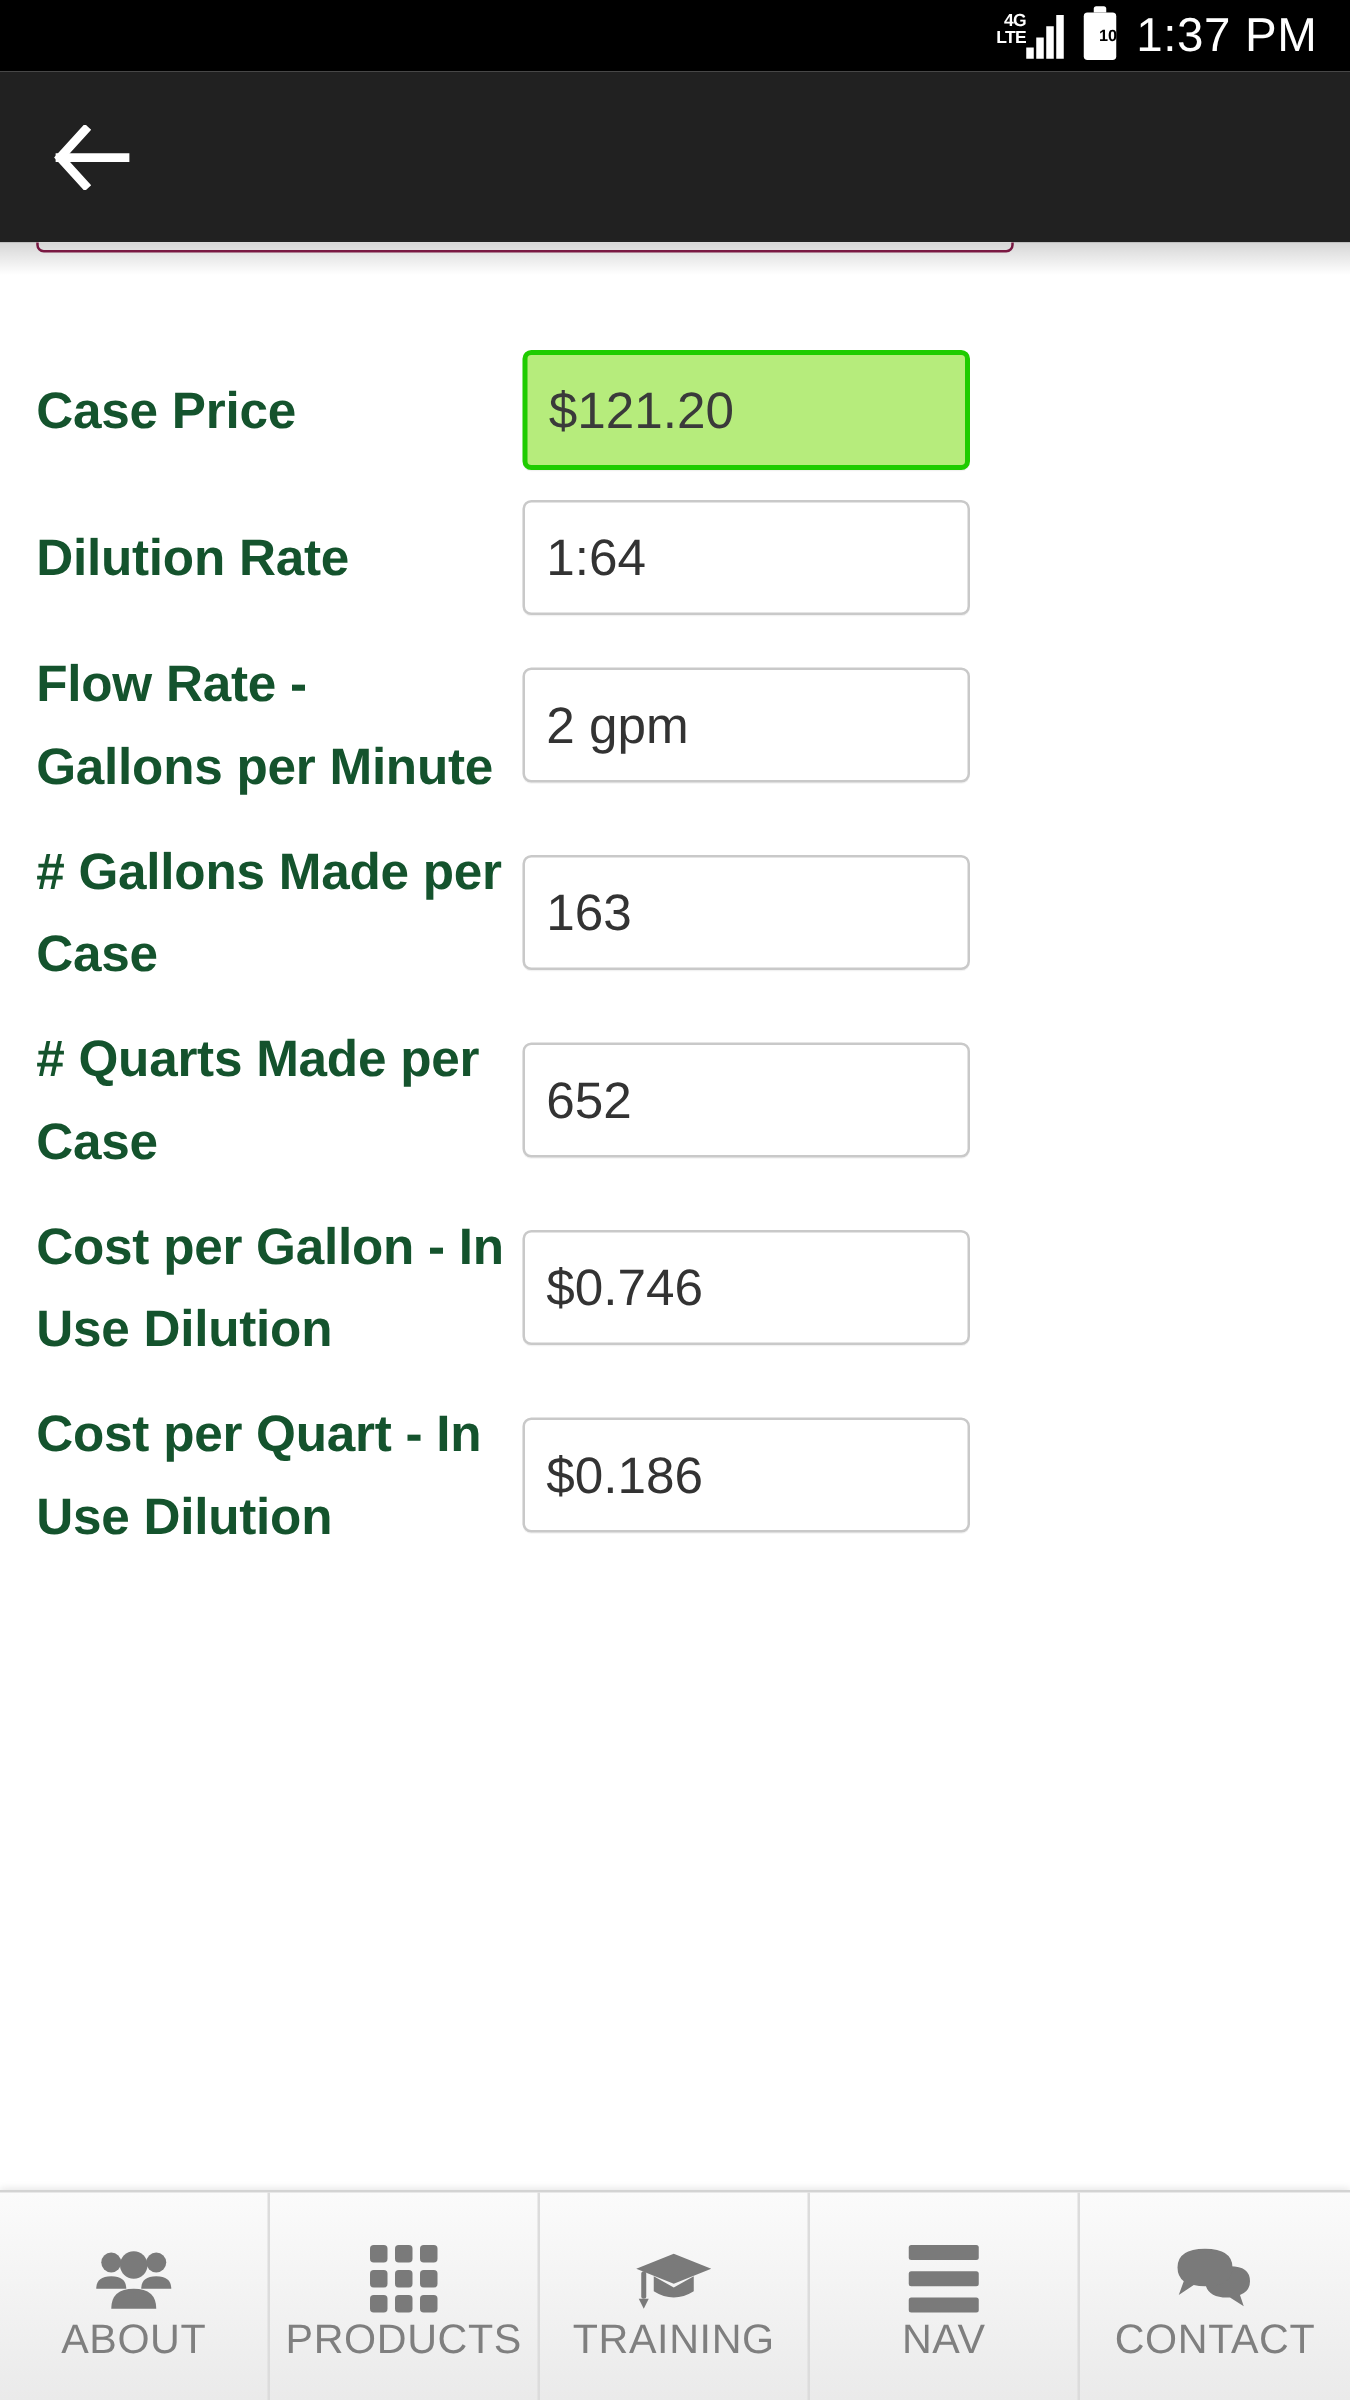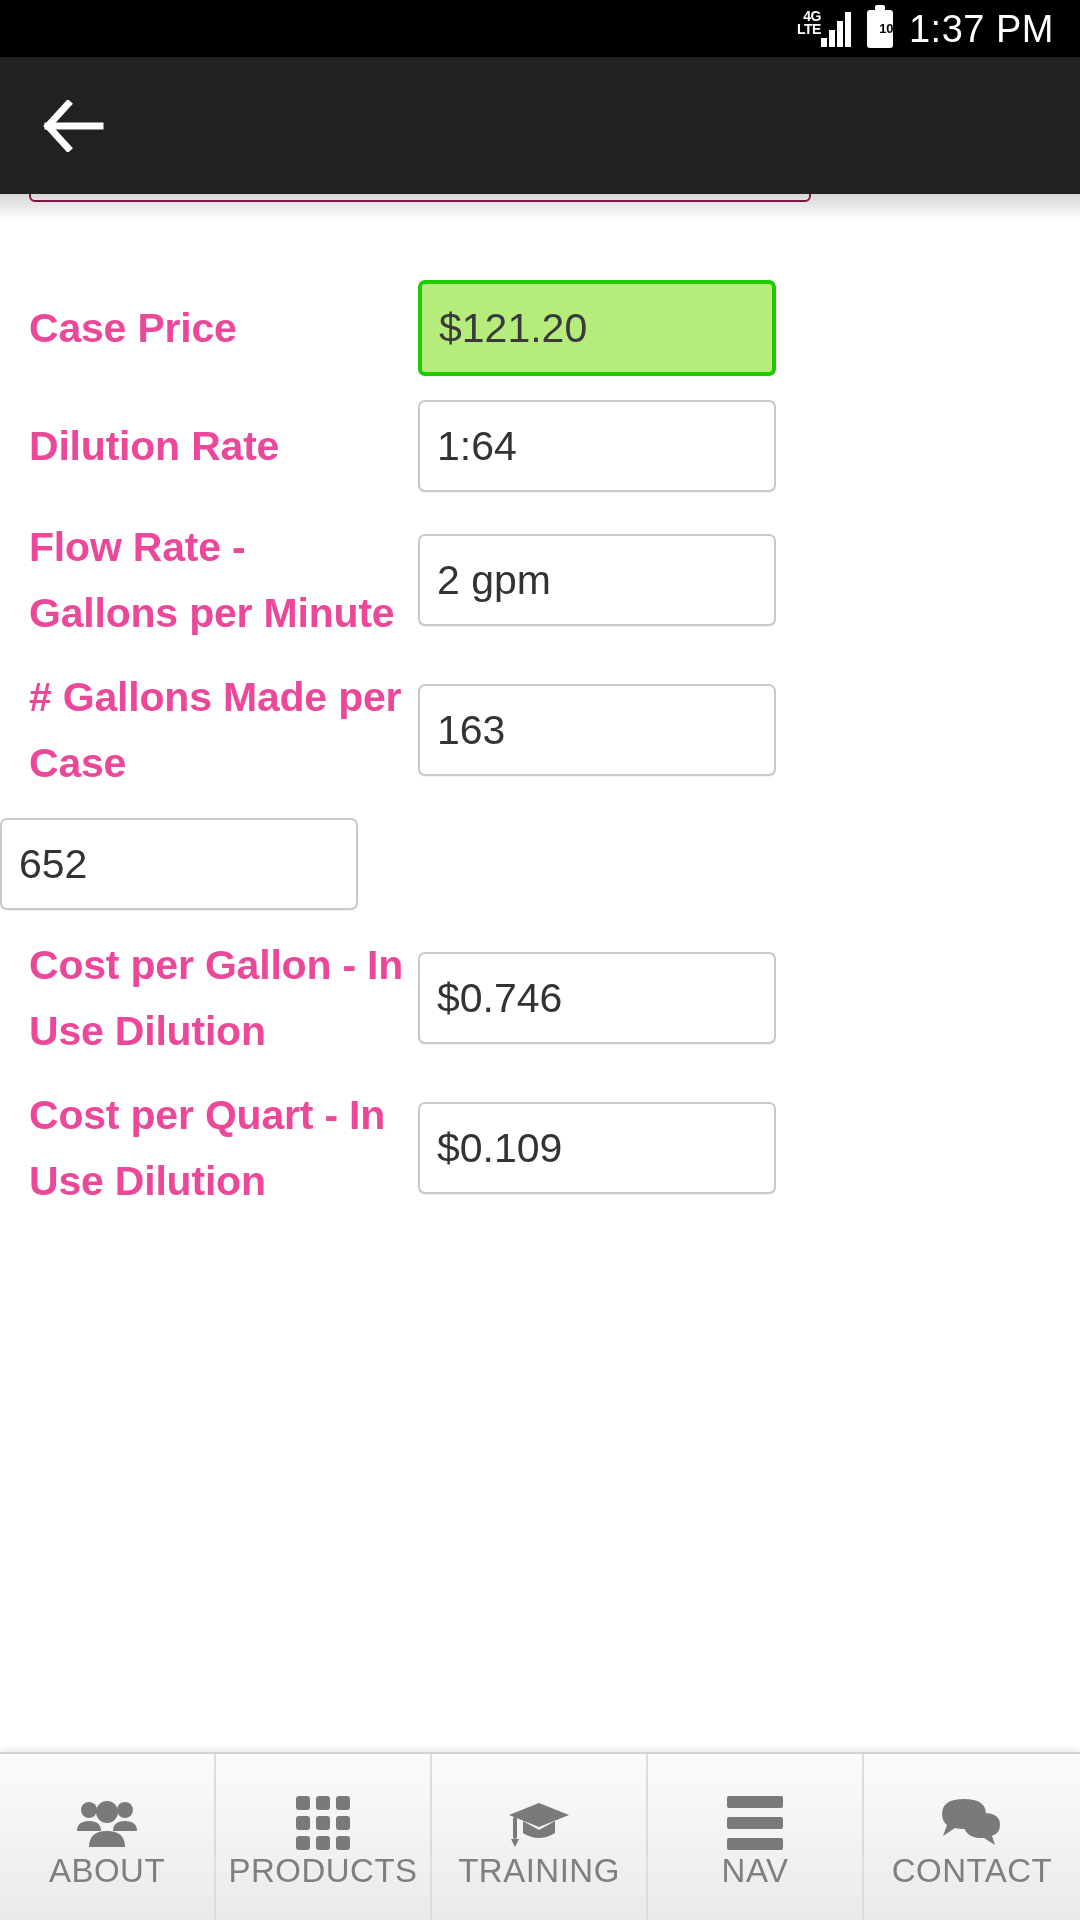--- a/index.html
+++ b/index.html
@@ -159,21 +159,21 @@
     display: flex;
     align-items: center;
     width: 100%;
     min-height: 100px;
     margin-bottom: 18px;
   }
   .form-label {
     width: 418px;
     padding-left: 29px;
     padding-right: 14px;
-    color: #ec4899;
+    color: #14532d;
     font-weight: bold;
     font-size: 41px;
     line-height: 66px;
     font-stretch: condensed;
     letter-spacing: -0.2px;
   }
   .field-wrap {
     flex: 1 1 auto;
     padding-right: 0;
   }
@@ -313,41 +313,42 @@
       <div class="form-row">
         <div class="form-label"># Gallons Made per Case</div>
         <div class="field-wrap">
           <div class="field">
             <span class="field-value">163</span>
           </div>
         </div>
       </div>
 
       <div class="form-row">
+        <div class="form-label"># Quarts Made per Case</div>
         <div class="field-wrap">
           <div class="field">
             <span class="field-value">652</span>
           </div>
         </div>
       </div>
 
       <div class="form-row">
         <div class="form-label">Cost per Gallon - In Use Dilution</div>
         <div class="field-wrap">
           <div class="field">
             <span class="field-value">$0.746</span>
           </div>
         </div>
       </div>
 
       <div class="form-row">
         <div class="form-label">Cost per Quart - In Use Dilution</div>
         <div class="field-wrap">
           <div class="field">
-            <span class="field-value">$0.109</span>
+            <span class="field-value">$0.186</span>
           </div>
         </div>
       </div>
 
     </div>
   </div>
 
   <div class="tabbar">
 
     <div class="tab">

